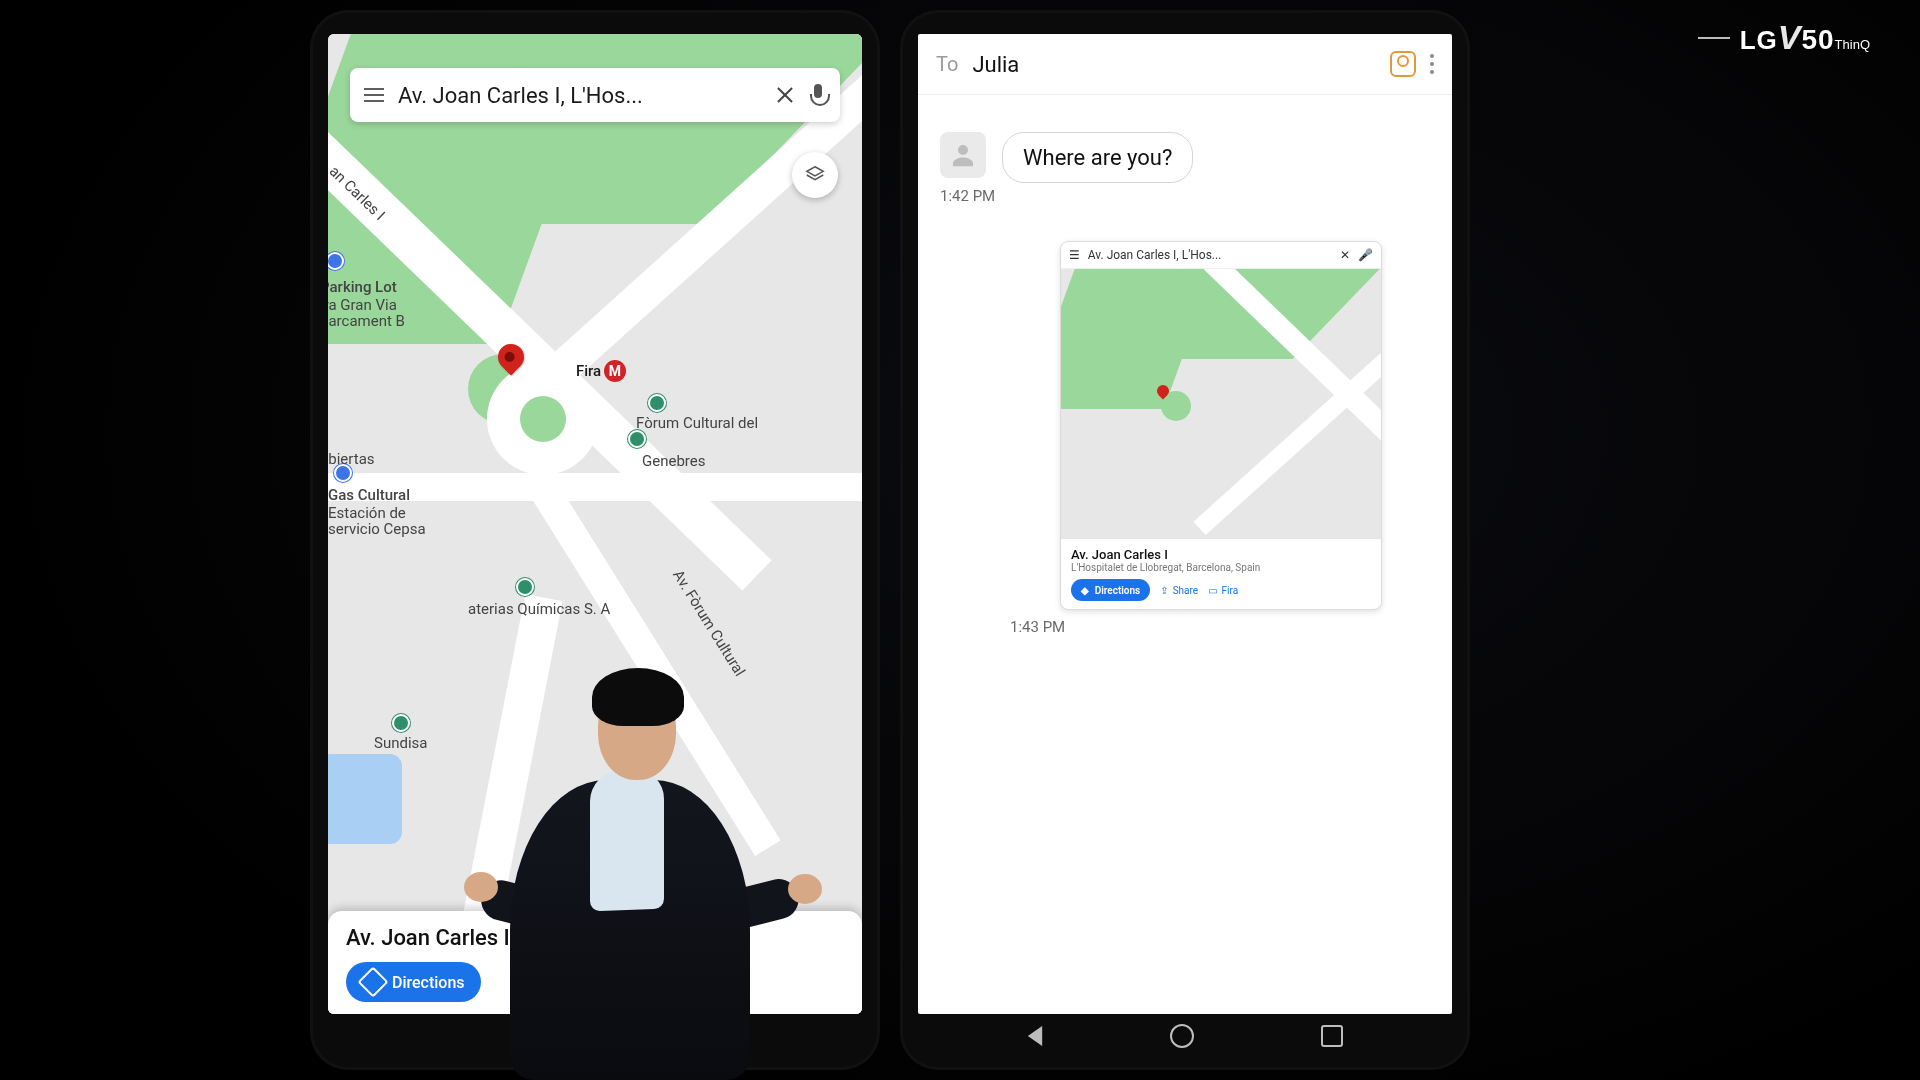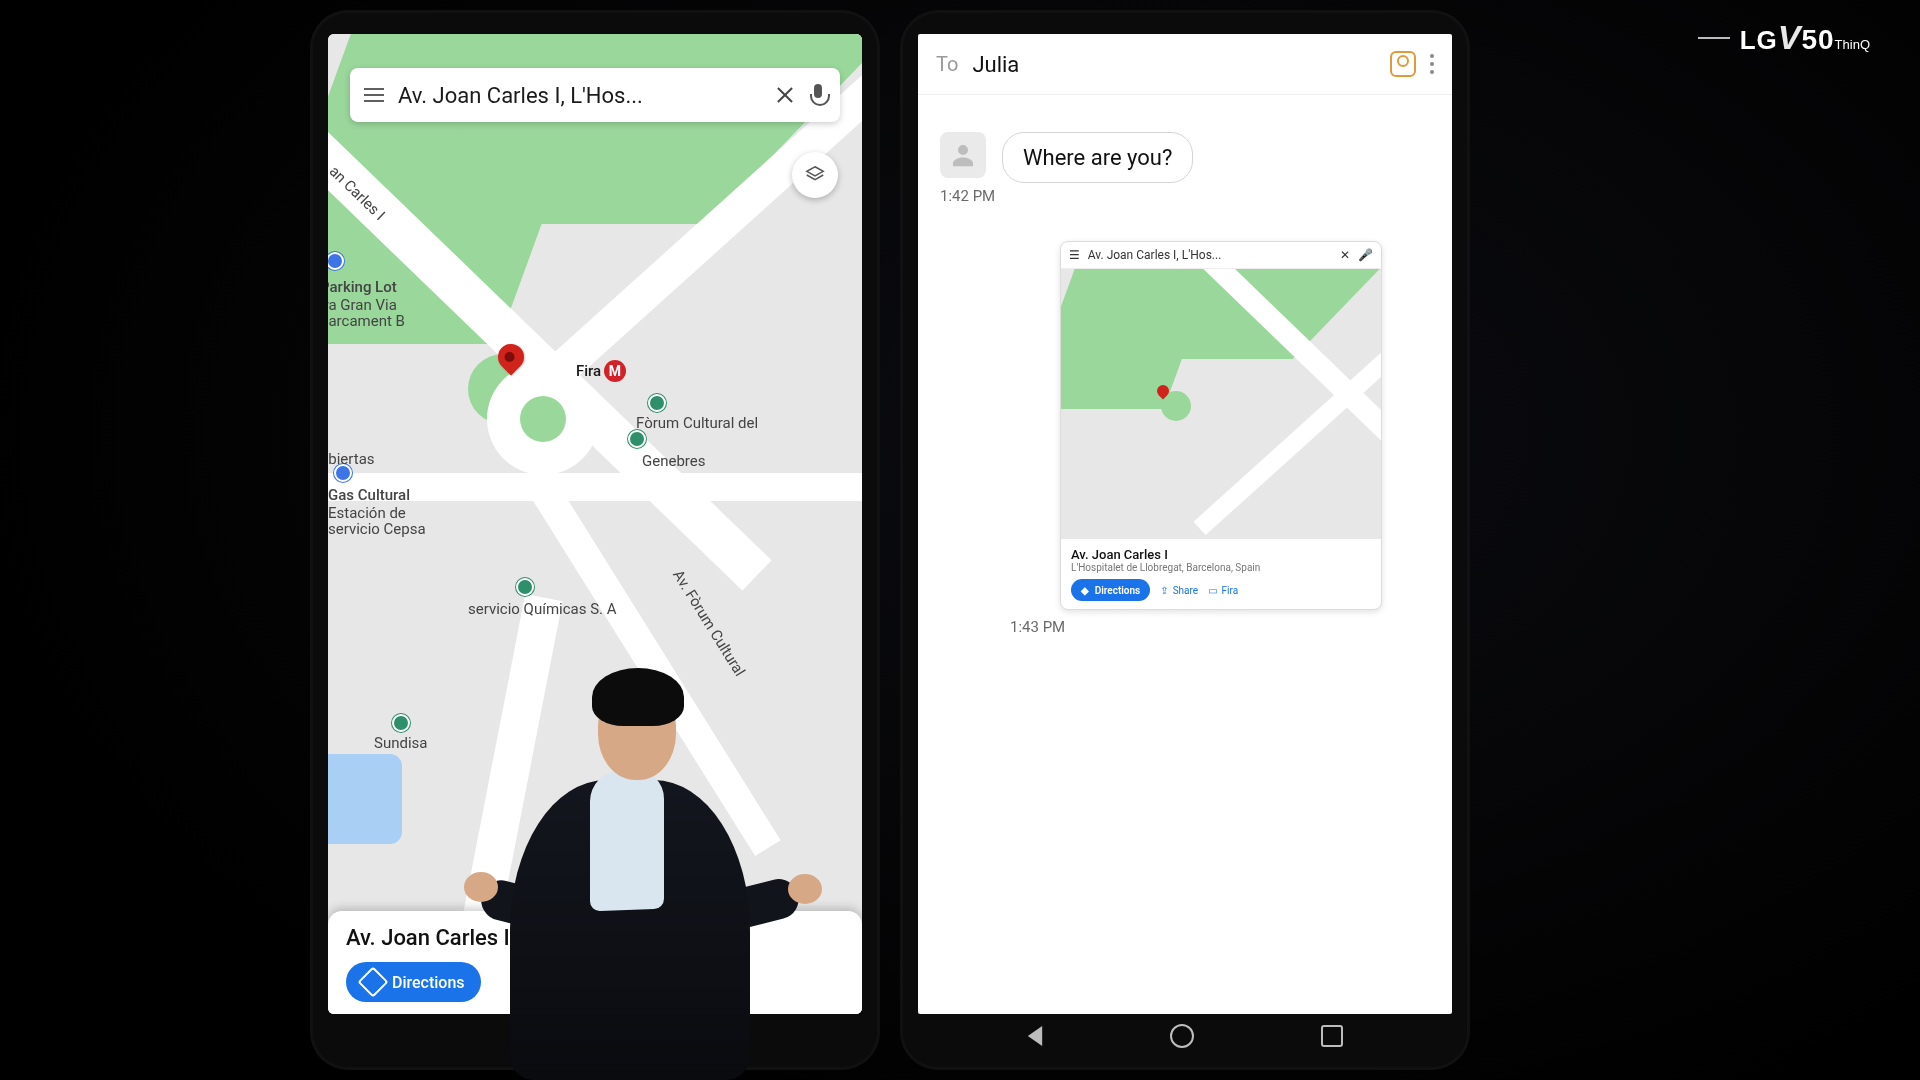--- a/index.html
+++ b/index.html
@@ -158,21 +158,21 @@
             <span class="dot"></span>
           </div>
         <span class="poiLabel" style="left:0px;top:452px;font-weight:500">Gas Cultural</span>
         <span class="poiLabel" style="left:0px;top:470px">Estación de</span>
         <span class="poiLabel" style="left:0px;top:486px">servicio Cepsa</span>
         <span class="poiLabel" style="left:-8px;top:416px">ubiertas</span>
 
         <div class="poi" style="left:188px;top:544px">
             <span class="dot"></span>
           </div>
-        <span class="poiLabel" style="left:140px;top:566px">servicio Químicas S. A</span>
+        <span class="poiLabel" style="left:140px;top:566px">aterias Químicas S. A</span>
         <span class="poiLabel" style="left:320px;top:580px;transform:rotate(58deg)">Av. Fòrum Cultural</span>
 
         <div class="poi" style="left:64px;top:680px">
             <span class="dot"></span>
           </div>
         <span class="poiLabel" style="left:46px;top:700px">Sundisa</span>
       </div>
 
       <div class="searchCard">
         <div class="ham">

